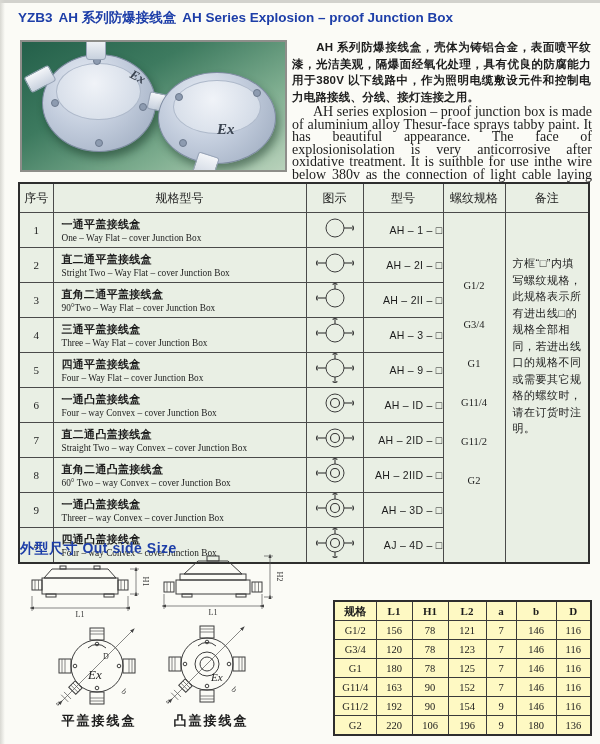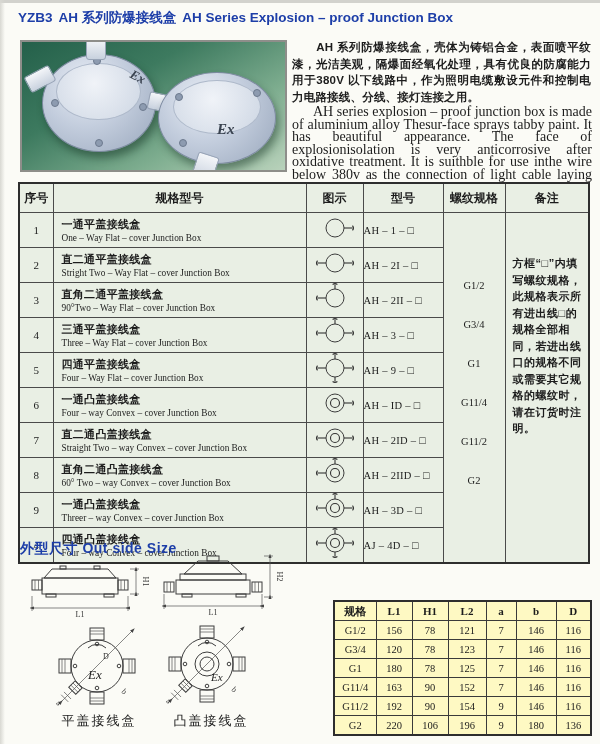--- a/index.html
+++ b/index.html
@@ -18,34 +18,34 @@
   .stub{position:absolute;background:linear-gradient(#f4f6f9,#c8d1de);border:1px solid #97a3b6;border-radius:3px}
   .bolt{position:absolute;width:6px;height:6px;border-radius:50%;background:#8d9bb0;border:1px solid #6d7a8e}
   .ex-mark{position:absolute;font-family:"Liberation Serif",serif;font-style:italic;font-weight:bold;color:#3a4350;font-size:13px}
 
   .intro-zh{position:absolute;left:292px;top:39px;width:299px;font-size:11.5px;font-weight:600;line-height:16.5px;text-indent:2.1em;letter-spacing:.2px;text-align:justify}
   .intro-en{position:absolute;left:292px;top:106px;width:300px;font-family:"Liberation Serif",serif;font-size:14px;line-height:12.6px;text-indent:1.5em;text-align:justify}
 
   
   table.spec{position:absolute;left:18px;top:182px;width:570px;border-collapse:collapse;table-layout:fixed;background:#e9efe4;border:2px solid #2e2e2e}
   table.spec th,table.spec td{border:1px solid #4a4a4a;padding:0;overflow:hidden}
-  table.spec th{font-size:12px;font-weight:bold;height:28px}
+  table.spec th{font-size:12px;font-weight:normal;height:28px}
   td.c-no{text-align:center;font-size:11px;font-family:"Liberation Serif",serif}
   .cn{font-size:11px;font-weight:600;padding:3px 0 0 8px;letter-spacing:.3px;white-space:nowrap}
   .en{font-family:"Liberation Serif",serif;font-size:9.3px;padding:1px 0 3px 8px;white-space:nowrap}
   td.c-icon{text-align:center}
-  td.c-model{font-family:Liberation Serif, serif;font-size:10.5px;text-align:left;letter-spacing:.3px}
+  td.c-model{font-family:Liberation Sans, sans-serif;font-size:10.5px;text-align:right;letter-spacing:.3px}
   .thread-col{display:flex;flex-direction:column;justify-content:space-between;align-items:center;height:308px;box-sizing:border-box;
               padding:46px 0 56px;font-family:"Liberation Serif",serif;font-size:10.5px}
   td.c-remark{vertical-align:top}
-  .remark-text{font-size:11px;font-weight:700;line-height:16.5px;padding:42px 5px 4px 7px;letter-spacing:.5px;text-align:left}
+  .remark-text{font-size:11px;font-weight:400;line-height:16.5px;padding:42px 5px 4px 7px;letter-spacing:.5px;text-align:left}
 
   .outline-heading{position:absolute;left:20px;top:540px;font-size:14px;font-weight:bold;color:#1d3ea8;letter-spacing:.5px}
 
-  .cap{position:absolute;top:712px;width:110px;text-align:center;font-size:13px;font-weight:normal;letter-spacing:2px}
+  .cap{position:absolute;top:712px;width:110px;text-align:center;font-size:13px;font-weight:bold;letter-spacing:2px}
   #cap-flat{left:44px}
   #cap-convex{left:156px}
 
   svg#drawings{position:absolute;left:10px;top:554px}
   svg .ln{stroke:#3d3d3d;fill:none;stroke-width:1}
   svg .thin{stroke:#555;stroke-width:.7}
   svg text.dim{font-size:8px;fill:#333;font-family:"Liberation Serif",serif}
   svg text.ex{font-family:"Liberation Serif",serif;font-style:italic;fill:#222}
 
   

